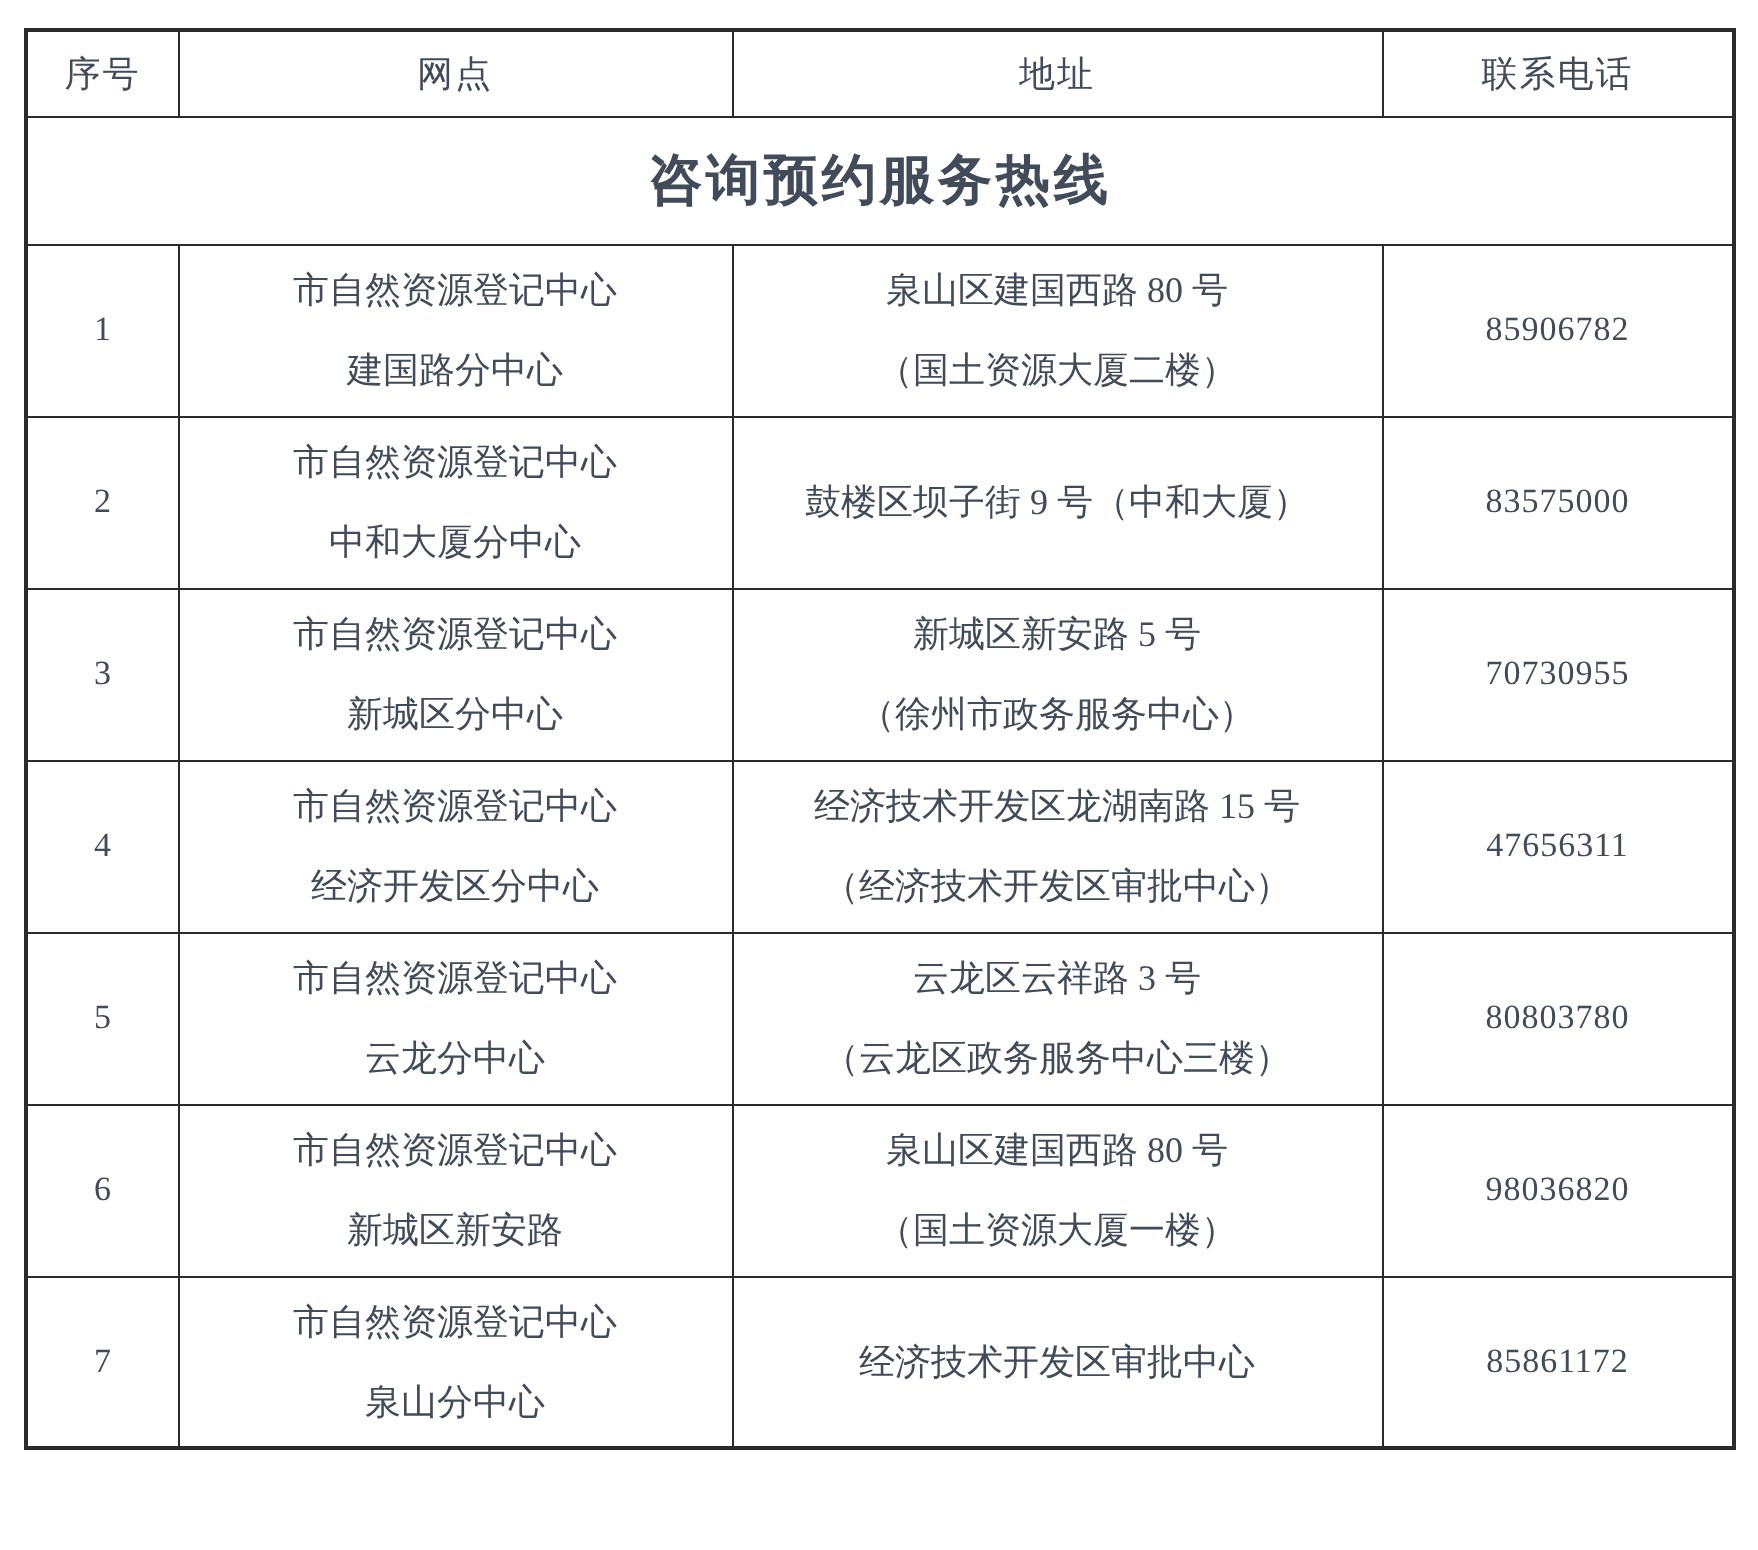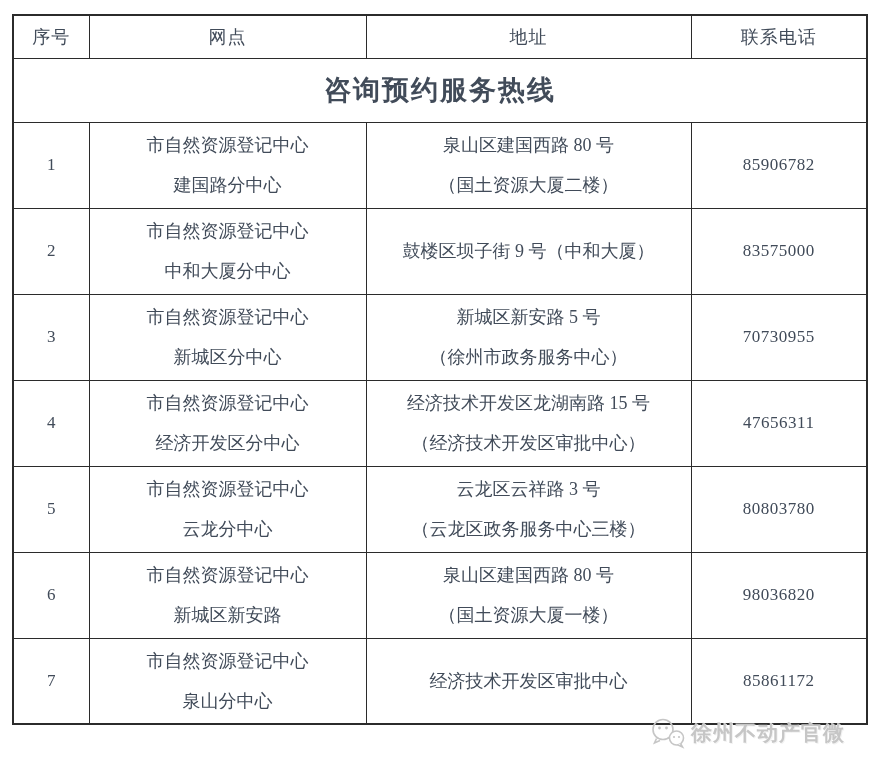--- a/index.html
+++ b/index.html
@@ -169,31 +169,14 @@
             <div class="line">泉山分中心</div>
           </td>
       <td class="c-address">
             <div class="line">经济技术开发区审批中心</div>
           </td>
       <td class="c-phone">85861172</td>
     </tr>
   </tbody>
   </table>
 
-  <div class="watermark">
-    <svg class="wm-icon" width="36" height="32" viewBox="0 0 36 32" aria-hidden="true">
-      <g fill="none" stroke="#c6c6c6" stroke-width="1.6">
-        <circle cx="13" cy="12.5" r="10"></circle>
-        <path d="M6.5 21.5 L4.5 26 L10 23.5" fill="#ffffff" stroke="#c6c6c6"></path>
-        <circle cx="26.5" cy="21" r="7" fill="#ffffff"></circle>
-        <path d="M30.5 26.5 L32.5 30 L27.5 27.8" fill="#ffffff" stroke="#c6c6c6"></path>
-      </g>
-      <g fill="#c6c6c6">
-        <circle cx="9.5" cy="11" r="1.4"></circle>
-        <circle cx="16.5" cy="11" r="1.4"></circle>
-        <circle cx="24" cy="20" r="1.1"></circle>
-        <circle cx="29" cy="20" r="1.1"></circle>
-      </g>
-    </svg>
-    <span>徐州不动产官微</span>
-  </div>
 
 </div>
 
 </body></html>

